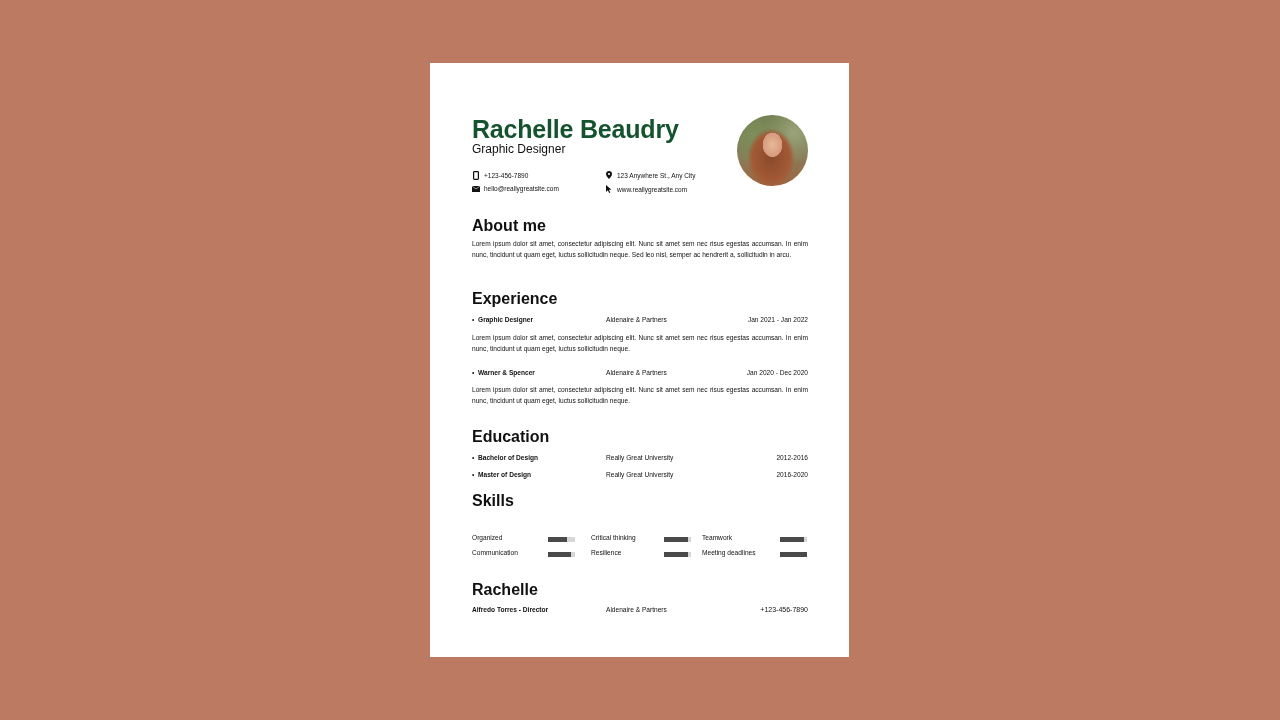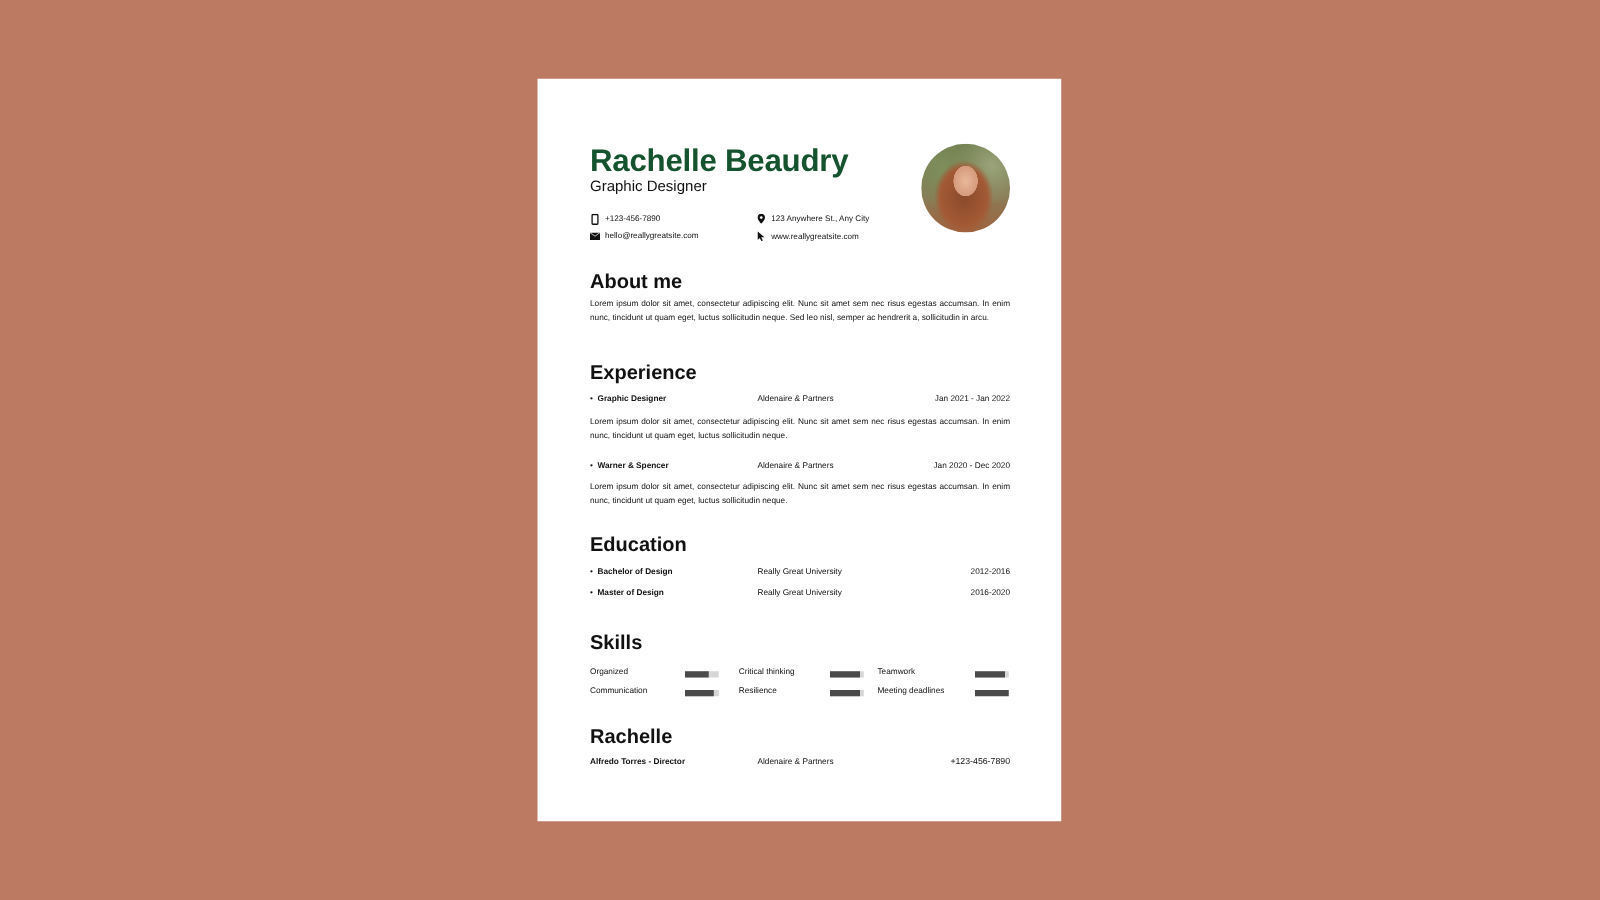--- a/index.html
+++ b/index.html
@@ -134,21 +134,21 @@
     <span class="c1">Bachelor of Design</span>
     <span class="c2">Really Great University</span>
     <span class="c3">2012-2016</span>
   </div>
   <div class="row" style="top:408px;">
     <span class="c1">Master of Design</span>
     <span class="c2">Really Great University</span>
     <span class="c3">2016-2020</span>
   </div>
 
-  <div class="abs sec" style="top:443px;text-align:right;">Skills</div>
+  <div class="abs sec" style="top:429px;text-align:right;">Skills</div>
 
   <div class="skill" style="left:42px; top:471px;">Organized</div>
   <div class="bar" style="left:118px; top:474px;">
       <div class="fill" style="width:70%;"></div>
     </div>
 
   <div class="skill" style="left:42px; top:486px;">Communication</div>
   <div class="bar" style="left:118px; top:489px;">
       <div class="fill" style="width:85%;"></div>
     </div>

